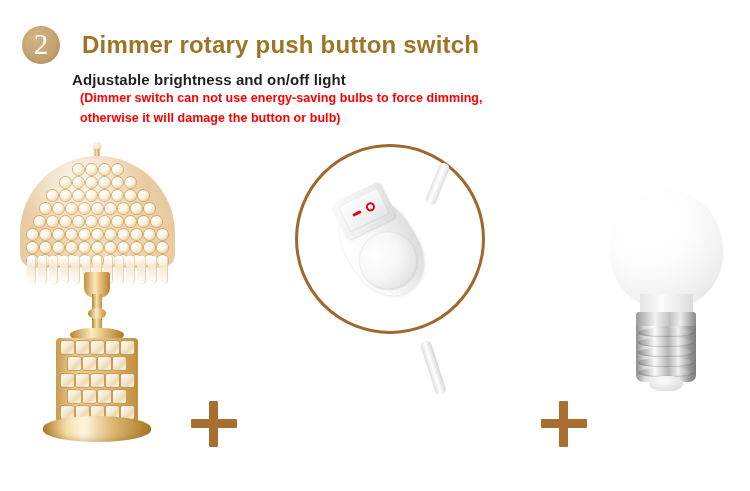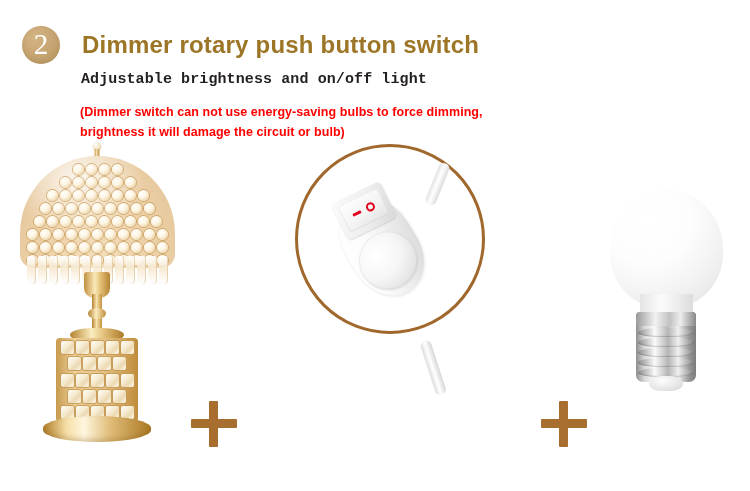--- a/index.html
+++ b/index.html
@@ -18,24 +18,24 @@
     background: radial-gradient(circle at 34% 30%, #d4b483 0%, #c6a472 55%, #b8965f 100%);
     color: #ffffff; font-size: 29px; line-height: 36px; text-align: center;
     font-family: "Liberation Serif", serif; font-weight: 400;
     box-shadow: inset 0 -2px 4px rgba(140,110,60,.25);
   }
   #title {
     margin-left: 22px; font-size: 24px; font-weight: bold;
     color: #9c7526; letter-spacing: .2px; white-space: nowrap;
   }
   #subtitle {
-    position: absolute; left: 81px; top: 71px;
-    font-size: 15px; font-weight: bold; color: #231f20; letter-spacing: .1px; font-family: Liberation Mono, monospace;
-  }
-  #warn { position: absolute; left: 80px; top: 102px; width: 520px; }
+    position: absolute; left: 72px; top: 71px;
+    font-size: 15px; font-weight: bold; color: #231f20; letter-spacing: .1px;
+  }
+  #warn { position: absolute; left: 80px; top: 88px; width: 520px; }
   .warn-line {
     font-size: 12.5px; font-weight: bold; color: #fe0000;
     line-height: 20px; letter-spacing: .05px;
   }
 
   
   #row { position: absolute; left: 0; top: 138px; width: 750px; height: 300px; }
   .cell { position: absolute; top: 0; height: 300px; }
   .plus {
     position: absolute; top: 286px; width: 46px; height: 46px;
@@ -218,21 +218,21 @@
 
   <div id="header-row">
     <div id="badge">2</div>
     <div id="title">Dimmer rotary push button switch</div>
   </div>
 
   <div id="subtitle">Adjustable brightness and on/off light</div>
 
   <div id="warn">
     <div class="warn-line">(Dimmer switch can not use energy-saving bulbs to force dimming,</div>
-    <div class="warn-line">brightness it will damage the circuit or bulb)</div>
+    <div class="warn-line">otherwise it will damage the button or bulb)</div>
   </div>
 
   <div id="row">
 
     <div class="cell" id="lamp">
       <div id="finial">
         <div id="finial-ball"></div>
         <div id="finial-rod"></div>
       </div>
       <div id="shade">

